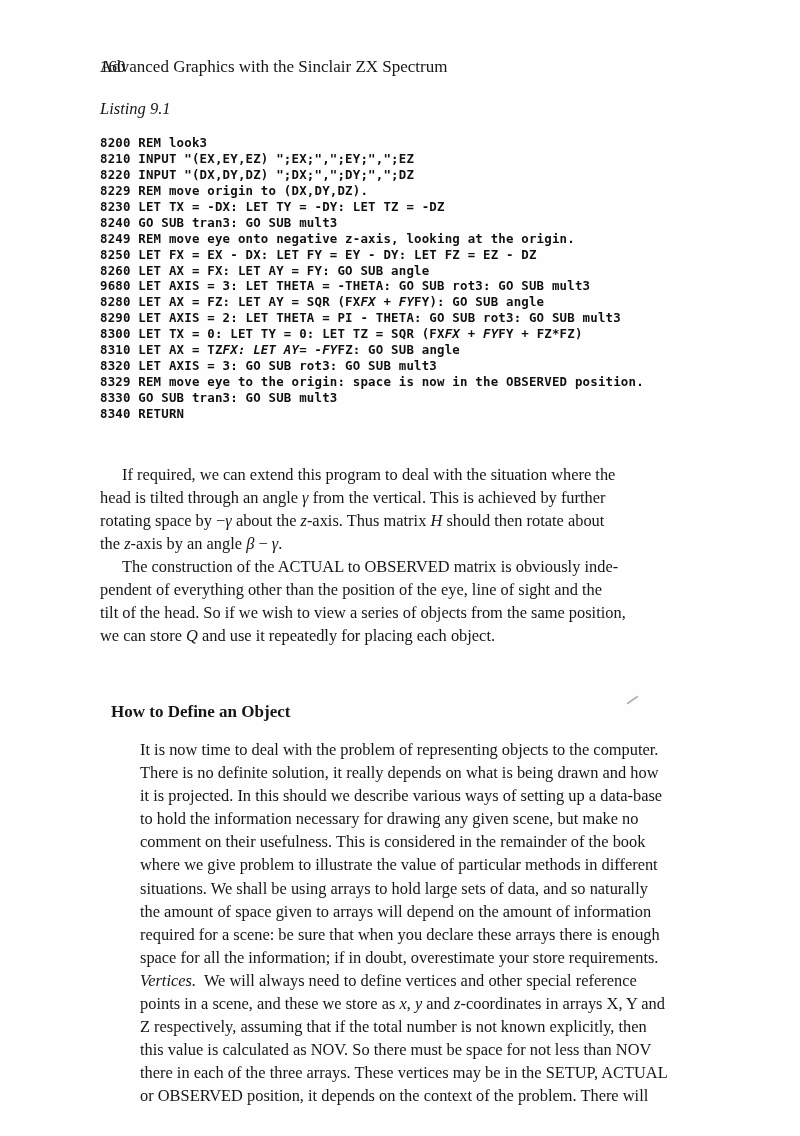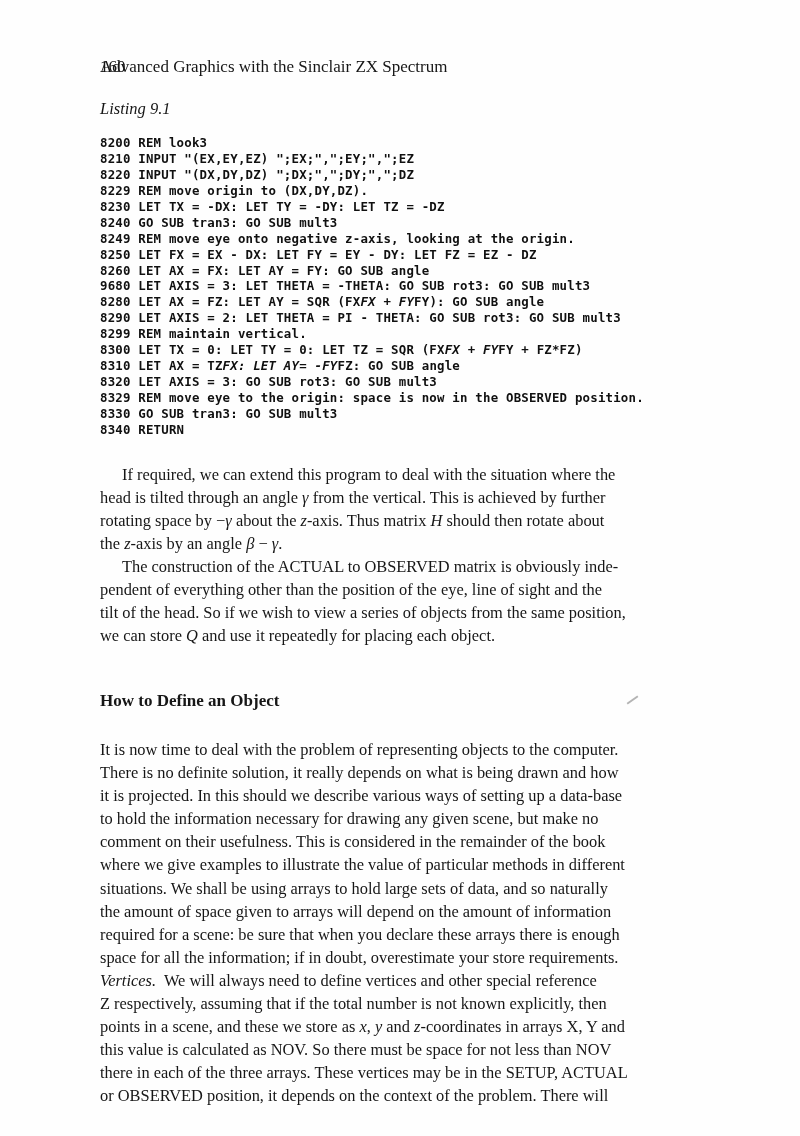--- a/index.html
+++ b/index.html
@@ -50,27 +50,27 @@
     left: 100px;
     font-size: 16.4px;
     line-height: 23.1px;
     white-space: nowrap;
   }
   .para .line { height: 23.1px; }
   .indent-first .line:first-child { text-indent: 22px; }
 
   #para1 { top: 463px; }
   #para2 { top: 555px; }
-  #para3 { top: 738px; }
+  #para3 { top: 738px; margin-left: 40px; }
 
   .section-heading {
     position: absolute;
     top: 691px;
     left: 100px;
-    margin: 0;
+    margin: 11px;
     font-size: 17px;
     font-weight: bold;
   }
 
   .stray-mark {
     position: absolute;
     left: 626px;
     top: 699px;
     width: 13px;
     height: 2px;
@@ -96,21 +96,20 @@
       <div class="line">8220 INPUT "(DX,DY,DZ) ";DX;",";DY;",";DZ</div>
       <div class="line">8229 REM move origin to (DX,DY,DZ).</div>
       <div class="line">8230 LET TX = -DX: LET TY = -DY: LET TZ = -DZ</div>
       <div class="line">8240 GO SUB tran3: GO SUB mult3</div>
       <div class="line">8249 REM move eye onto negative z-axis, looking at the origin.</div>
       <div class="line">8250 LET FX = EX - DX: LET FY = EY - DY: LET FZ = EZ - DZ</div>
       <div class="line">8260 LET AX = FX: LET AY = FY: GO SUB angle</div>
       <div class="line">9680 LET AXIS = 3: LET THETA = -THETA: GO SUB rot3: GO SUB mult3</div>
       <div class="line">8280 LET AX = FZ: LET AY = SQR (FX<i>FX + FY</i>FY): GO SUB angle</div>
       <div class="line">8290 LET AXIS = 2: LET THETA = PI - THETA: GO SUB rot3: GO SUB mult3</div>
-      <div class="line">8299 REM maintain vertical.</div>
       <div class="line">8300 LET TX = 0: LET TY = 0: LET TZ = SQR (FX<i>FX + FY</i>FY + FZ*FZ)</div>
       <div class="line">8310 LET AX = TZ<i>FX: LET AY= -FY</i>FZ: GO SUB angle</div>
       <div class="line">8320 LET AXIS = 3: GO SUB rot3: GO SUB mult3</div>
       <div class="line">8329 REM move eye to the origin: space is now in the OBSERVED position.</div>
       <div class="line">8330 GO SUB tran3: GO SUB mult3</div>
       <div class="line">8340 RETURN</div>
     </div>
 
   <div class="para indent-first" id="para1">
       <div class="line">If required, we can extend this program to deal with the situation where the</div>
@@ -129,26 +128,26 @@
   <h3 class="section-heading">How to Define an Object</h3>
 
   <div class="stray-mark"></div>
 
   <div class="para" id="para3">
       <div class="line">It is now time to deal with the problem of representing objects to the computer.</div>
       <div class="line">There is no definite solution, it really depends on what is being drawn and how</div>
       <div class="line">it is projected. In this should we describe various ways of setting up a data-base</div>
       <div class="line">to hold the information necessary for drawing any given scene, but make no</div>
       <div class="line">comment on their usefulness. This is considered in the remainder of the book</div>
-      <div class="line">where we give examples to illustrate the value of particular methods in different</div>
+      <div class="line">where we give problem to illustrate the value of particular methods in different</div>
       <div class="line">situations. We shall be using arrays to hold large sets of data, and so naturally</div>
       <div class="line">the amount of space given to arrays will depend on the amount of information</div>
       <div class="line">required for a scene: be sure that when you declare these arrays there is enough</div>
       <div class="line">space for all the information; if in doubt, overestimate your store requirements.</div>
       <div class="line"><i>Vertices.</i>&nbsp; We will always need to define vertices and other special reference</div>
+      <div class="line">points in a scene, and these we store as <i>x</i>, <i>y</i> and <i>z</i>-coordinates in arrays X, Y and</div>
       <div class="line">Z respectively, assuming that if the total number is not known explicitly, then</div>
-      <div class="line">points in a scene, and these we store as <i>x</i>, <i>y</i> and <i>z</i>-coordinates in arrays X, Y and</div>
       <div class="line">this value is calculated as NOV. So there must be space for not less than NOV</div>
       <div class="line">there in each of the three arrays. These vertices may be in the SETUP, ACTUAL</div>
       <div class="line">or OBSERVED position, it depends on the context of the problem. There will</div>
     </div>
 
 </div>
 
 </body></html>

